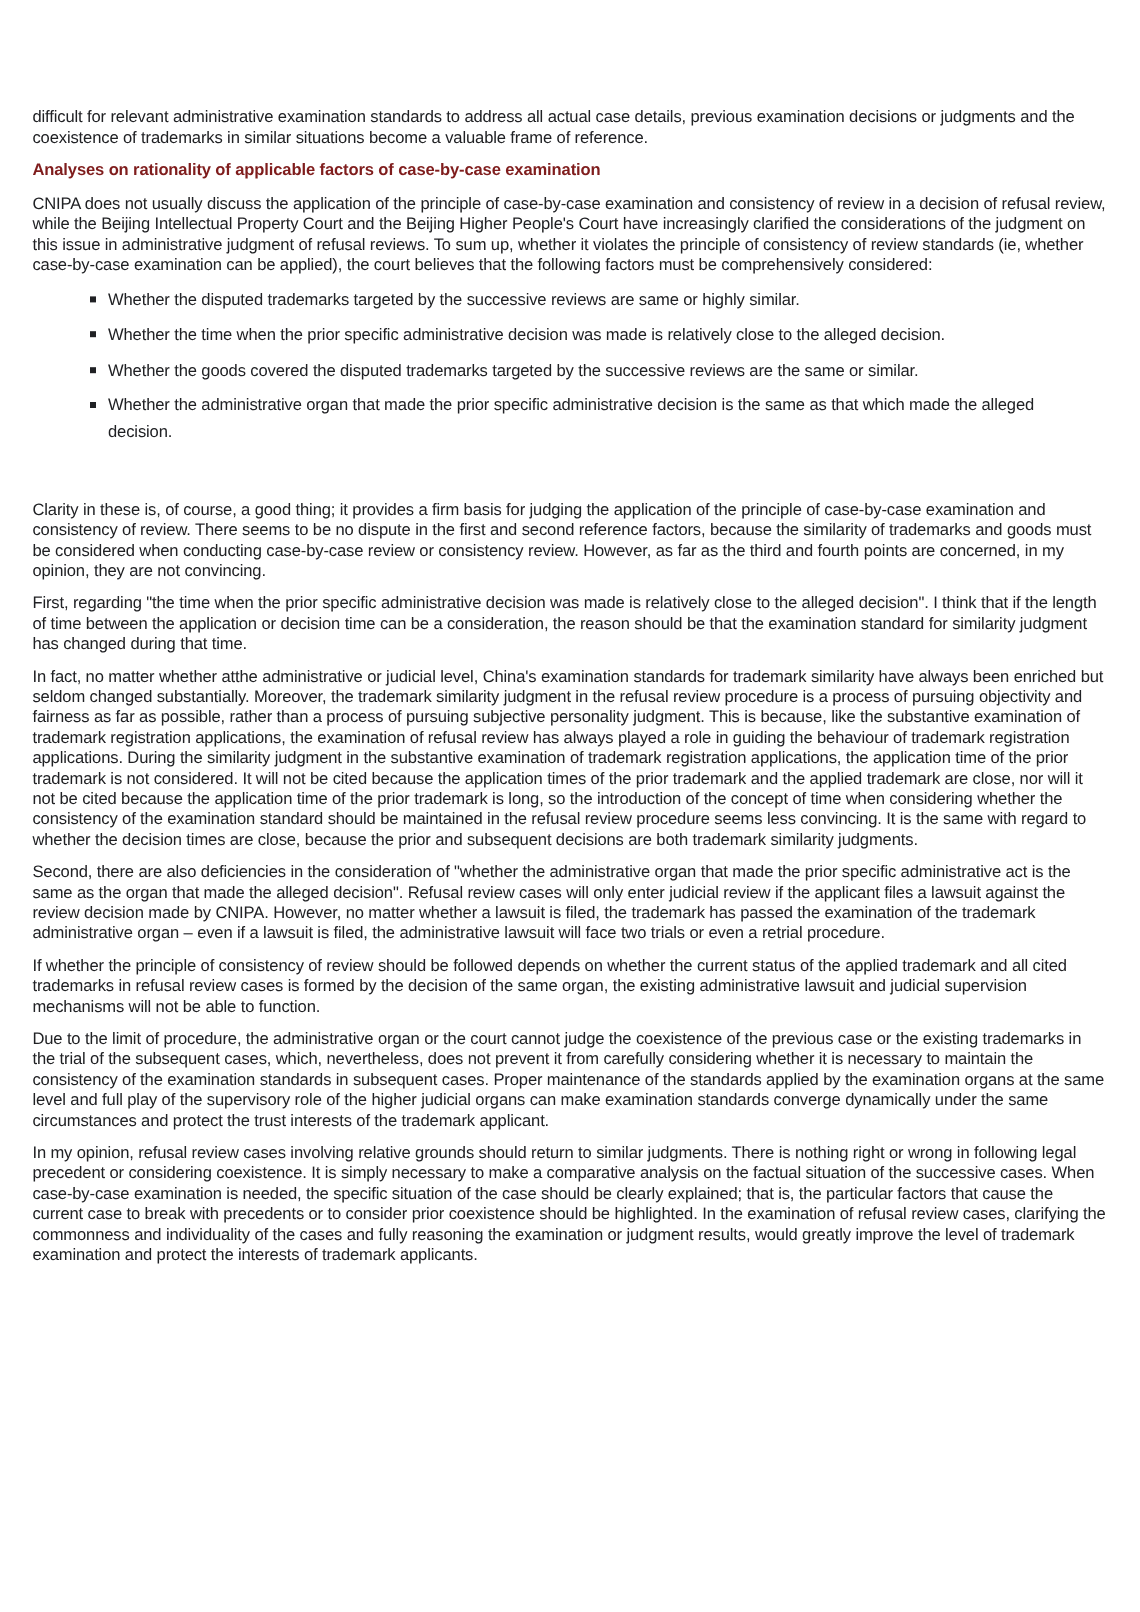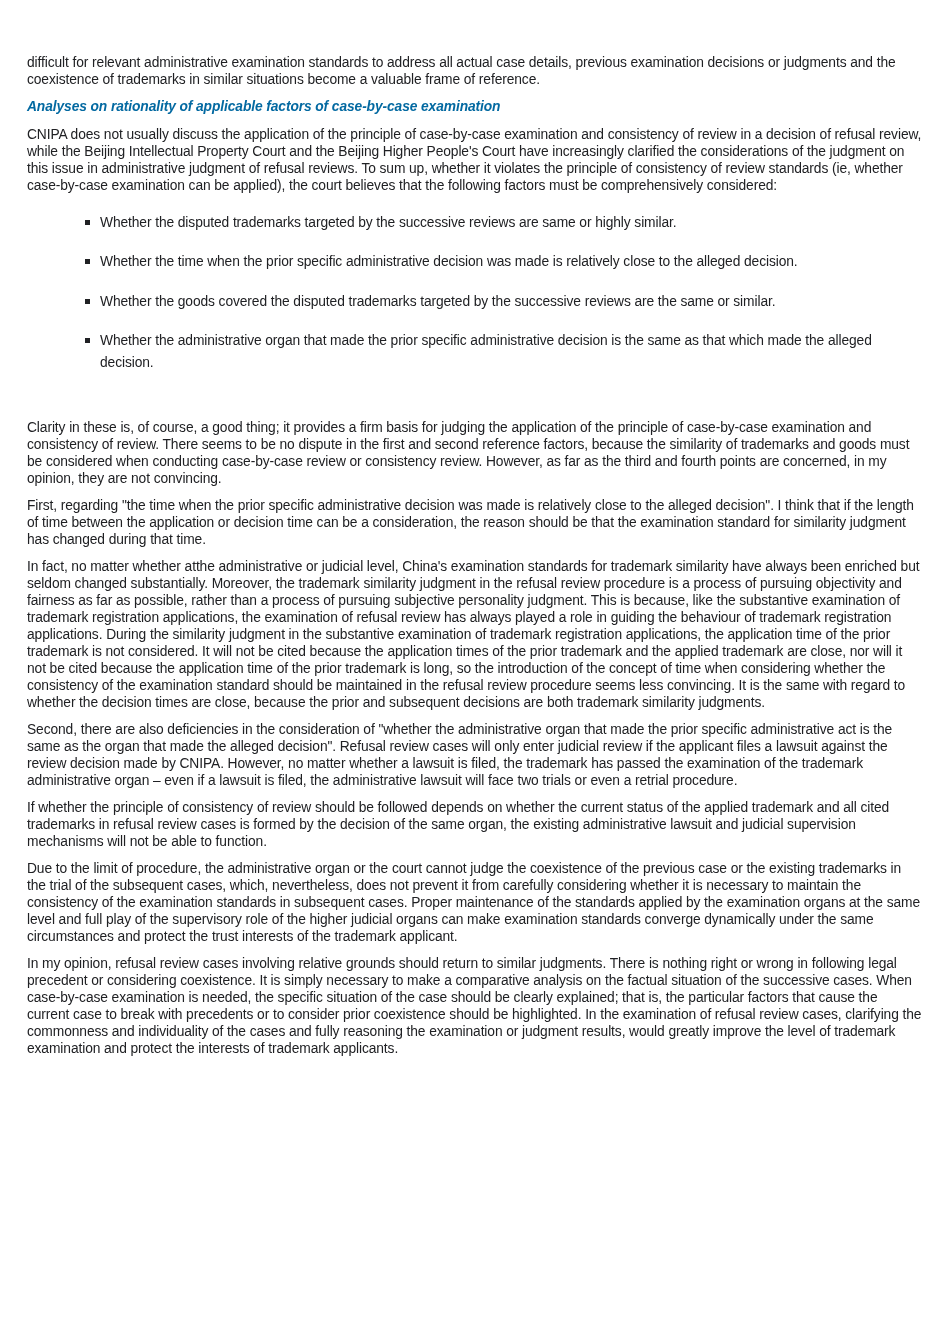--- a/index.html
+++ b/index.html
@@ -9,46 +9,45 @@
   }
   .page {
     position: relative;
     width: 950px;
     height: 1343px;
     background: #ffffff;
     overflow: hidden;
     font-family: "Liberation Sans", sans-serif;
   }
   .content {
-    padding: 54px 27px 0 27px;
+    padding: 89px 27px 0 27px;
     color: #202124;
     font-size: 13.8px;
     line-height: 17px;
     letter-spacing: -0.1px;
   }
   .content p {
     margin: 0 0 10px 0;
   }
   .section-heading {
     font-size: 13.8px;
     font-weight: 700;
-    color: #0369a1;
+    color: #7f1d1d;
     margin: 0 0 11px 0;
     line-height: 17px;
-    font-style: italic;
   }
   ul.factors-list {
     list-style: none;
     margin: 6px 0 46px 0;
     padding: 0 0 0 55px;
     line-height: 21.4px;
   }
   ul.factors-list li {
     position: relative;
-    margin: 18px;
+    margin: 8px;
   }
   .bullet-square {
     position: absolute;
     left: -15px;
     top: 8px;
     width: 5px;
     height: 5px;
     background: #202124;
     display: block;
   }

